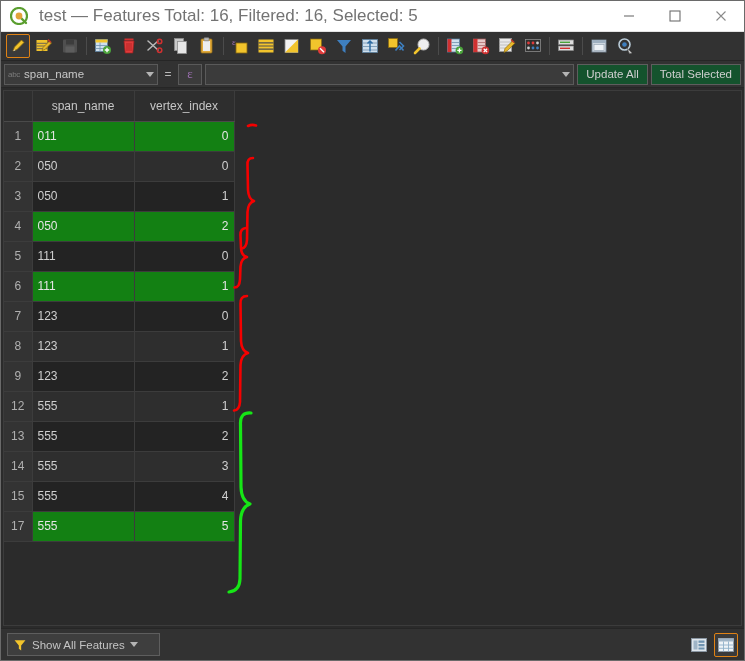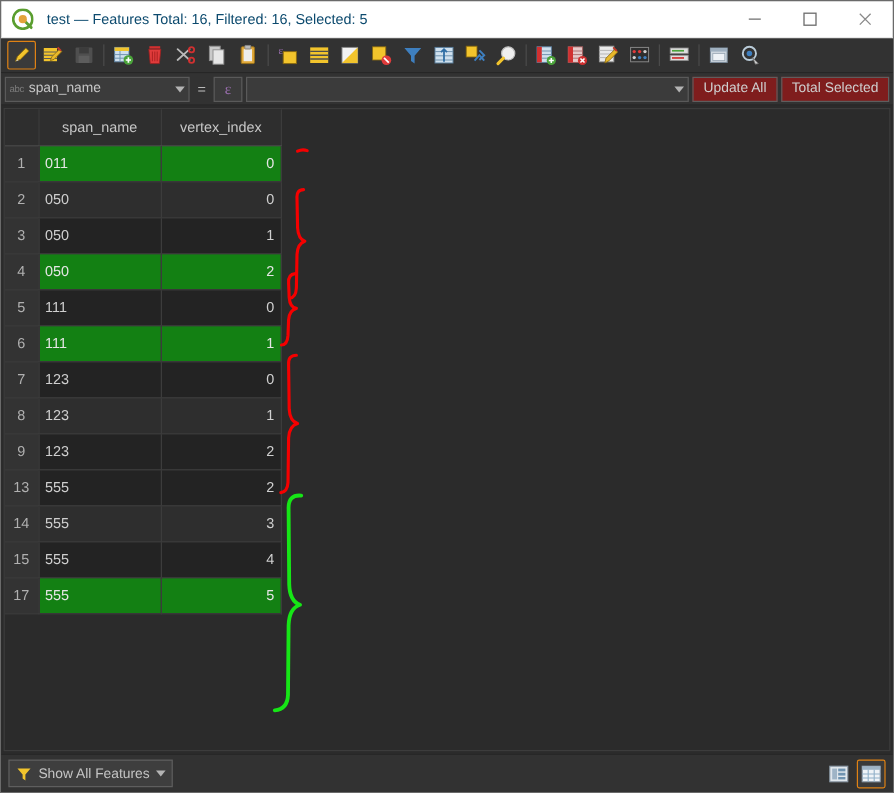--- a/index.html
+++ b/index.html
@@ -20,21 +20,21 @@
   
   .titlebar {
     height: 31px; min-height: 31px;
     background: #ffffff;
     display: flex; align-items: center;
     border-bottom: 1px solid #e3e3e3;
   }
   .title-left { display: flex; align-items: center; padding-left: 9px; flex: 1; min-width: 0; }
   .qgis-logo { width: 18px; height: 18px; position: relative; flex: 0 0 auto; }
   .title-text {
-    font-size: 12px; color: #0c4a6e; margin-left: 11px;
+    font-size: 17px; color: #737373; margin-left: 11px;
     white-space: nowrap; overflow: hidden; text-overflow: ellipsis;
   }
   .win-btns { display: flex; height: 31px; }
   .win-btn {
     width: 46px; height: 31px;
     display: flex; align-items: center; justify-content: center;
   }
   .win-btn svg { display: block; }
 
   
@@ -86,21 +86,21 @@
   }
   .expr-input {
     flex: 1; height: 21px;
     background: #3b3b3b; border: 1px solid #5a5a5a;
     margin-left: 3px; display: flex; align-items: center;
     padding: 0 3px; font-size: 11.5px; color: #c8c8c8;
   }
   .expr-input-text { flex: 1; }
   .upd-btn {
     height: 21px; margin-left: 3px; padding: 0 8px;
-    background: #7f1d1d; border: 1px solid #5e5e5e;
+    background: #14532d; border: 1px solid #5e5e5e;
     display: flex; align-items: center;
     font-size: 11.5px; color: #cfcfcf; white-space: nowrap;
   }
 
   
   .table-wrap {
     flex: 1; position: relative;
     background: #2b2b2b;
     padding: 2px 2px 0 2px;
     overflow: hidden;
@@ -139,21 +139,21 @@
   .annot { position: absolute; left: 0; top: 0; pointer-events: none; }
 
   
   .statusbar {
     height: 32px; min-height: 32px;
     background: #323232;
     display: flex; align-items: center;
     padding: 0 6px; border-top: 1px solid #262626;
   }
   .filter-btn {
-    height: 23px; padding: 0 5px 0 5px;
+    height: 23px; padding: 0 21px 0 5px;
     background: #3e3e3e; border: 1px solid #5e5e5e;
     display: flex; align-items: center; gap: 5px;
     font-size: 11.5px; color: #c4c4c4;
   }
   .status-spacer { flex: 1; }
   .viewbtn {
     width: 24px; height: 24px; margin-left: 3px;
     display: flex; align-items: center; justify-content: center;
     border: 1px solid transparent; border-radius: 2px;
   }
@@ -468,20 +468,25 @@
             <tr class="even">
               <td class="rownum">8</td>
               <td class="cell">123</td>
               <td class="cell cell-idx">1</td>
             </tr>
             <tr class="odd">
               <td class="rownum">9</td>
               <td class="cell">123</td>
               <td class="cell cell-idx">2</td>
             </tr>
+            <tr class="even">
+              <td class="rownum">12</td>
+              <td class="cell">555</td>
+              <td class="cell cell-idx">1</td>
+            </tr>
             <tr class="odd">
               <td class="rownum">13</td>
               <td class="cell">555</td>
               <td class="cell cell-idx">2</td>
             </tr>
             <tr class="even">
               <td class="rownum">14</td>
               <td class="cell">555</td>
               <td class="cell cell-idx">3</td>
             </tr>

